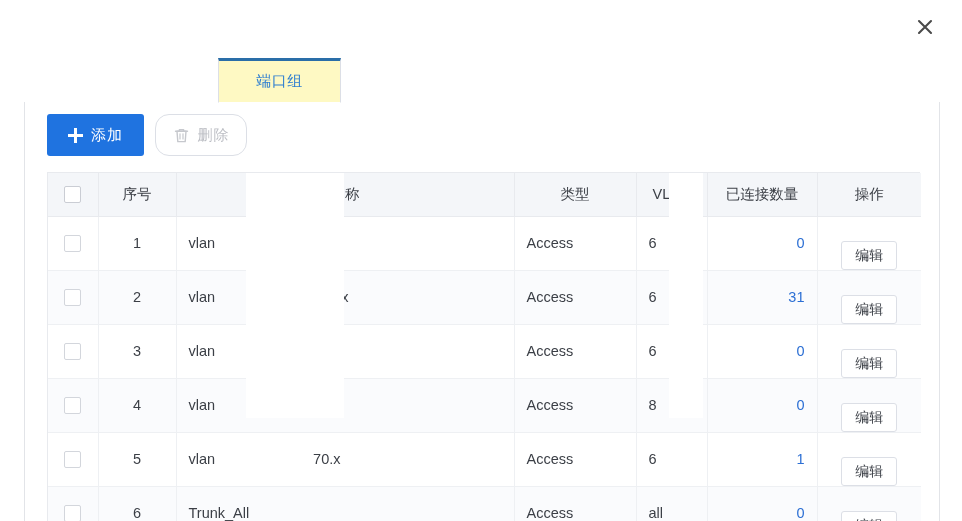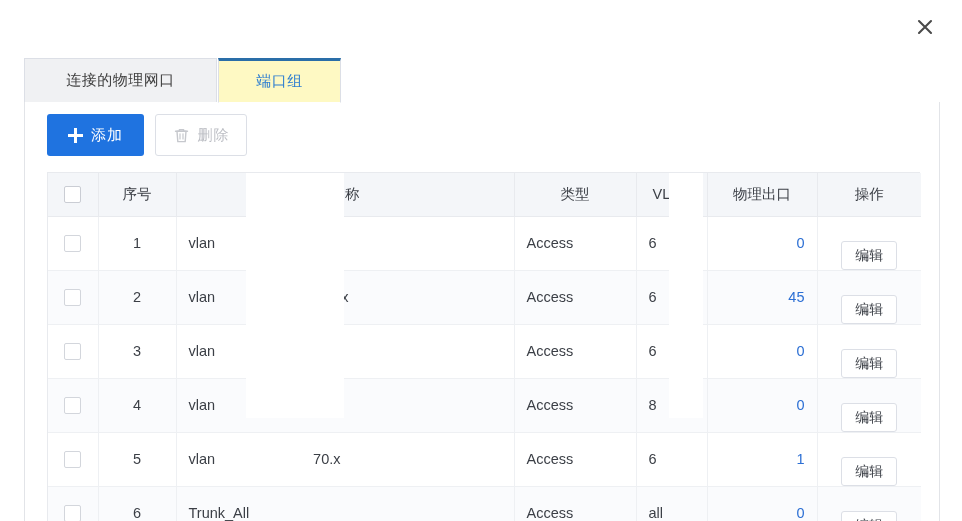--- a/index.html
+++ b/index.html
@@ -147,21 +147,21 @@
   .plus-icon::before { left: 0; top: 6px; width: 15px; height: 3px; }
   .plus-icon::after  { top: 0; left: 6px; height: 15px; width: 3px; }
 
   .btn-delete {
     height: 42px;
     min-width: 92px;
     margin-left: 11px;
     padding: 0 16px;
     background: #ffffff;
     border: 1px solid #dcdfe6;
-    border-radius: 3px;
+    border-radius: 14px;
     color: #bcbec4;
     font-size: 15px;
     font-family: inherit;
     display: flex;
     align-items: center;
     justify-content: center;
     gap: 8px;
     cursor: not-allowed;
     letter-spacing: 1px;
   }
@@ -272,23 +272,20 @@
 
   <div class="dialog-header">
     <div class="close-icon">
       <svg width="30" height="30" viewBox="0 0 30 30" aria-hidden="true">
         <path d="M9 9 L21 21 M21 9 L9 21" stroke="currentColor" stroke-width="2.1" stroke-linecap="round" fill="none"></path>
       </svg>
     </div>
   </div>
 
   <div class="tabs">
-    <div class="tab inactive">
-      <span>连接的物理网口</span>
-    </div>
     <div class="tab active">
       <span>端口组</span>
     </div>
   </div>
 
   <div class="panel">
 
     <div class="toolbar">
       <button class="btn-add">
         <span class="plus-icon"></span>
@@ -311,41 +308,41 @@
       <table class="grid">
         <thead>
           <tr>
             <th class="col-check c-center">
               <span class="chk"></span>
             </th>
             <th class="col-idx c-center">序号</th>
             <th class="col-name">名称</th>
             <th class="col-type">类型</th>
             <th class="col-vlan">VLAN</th>
-            <th class="col-conn c-center">物理出口</th>
+            <th class="col-conn c-center">已连接数量</th>
             <th class="col-act c-center">操作</th>
           </tr>
         </thead>
         <tbody>
             <tr class="odd">
               <td class="col-check c-center"><span class="chk"></span></td>
               <td class="col-idx c-center">1</td>
               <td class="col-name"><span>vlan</span><span style="margin-left: 98px;">2.x</span></td>
               <td class="col-type">Access</td>
               <td class="col-vlan">6</td>
               <td class="col-conn c-right"><span class="link-num">0</span></td>
               <td class="col-act c-center"><button class="btn-edit">编辑</button></td>
             </tr>
             <tr class="even">
               <td class="col-check c-center"><span class="chk"></span></td>
               <td class="col-idx c-center">2</td>
               <td class="col-name"><span>vlan</span><span style="margin-left: 98px;">367.x</span></td>
               <td class="col-type">Access</td>
               <td class="col-vlan">6</td>
-              <td class="col-conn c-right"><span class="link-num">45</span></td>
+              <td class="col-conn c-right"><span class="link-num">31</span></td>
               <td class="col-act c-center"><button class="btn-edit">编辑</button></td>
             </tr>
             <tr class="odd">
               <td class="col-check c-center"><span class="chk"></span></td>
               <td class="col-idx c-center">3</td>
               <td class="col-name"><span>vlan</span><span style="margin-left: 98px;">71.x</span></td>
               <td class="col-type">Access</td>
               <td class="col-vlan">6</td>
               <td class="col-conn c-right"><span class="link-num">0</span></td>
               <td class="col-act c-center"><button class="btn-edit">编辑</button></td>

